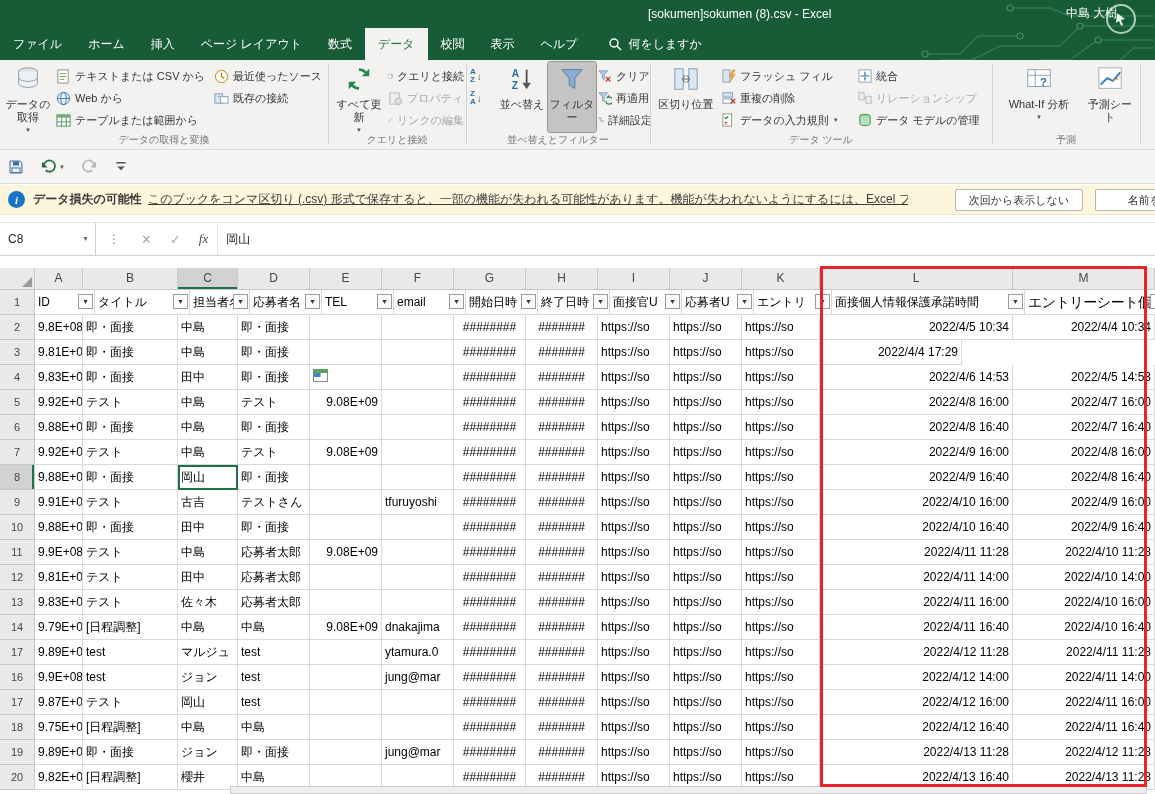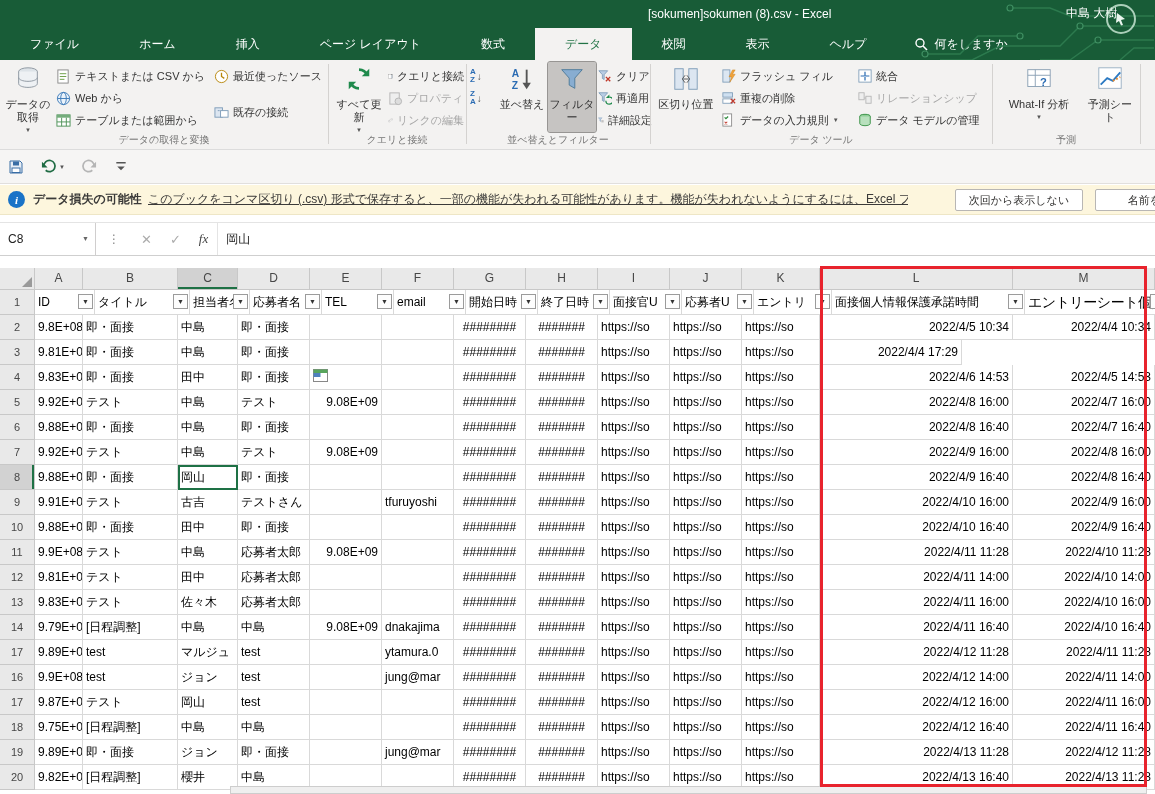--- a/index.html
+++ b/index.html
@@ -7,21 +7,21 @@
        font-family:"Liberation Sans","DejaVu Sans",sans-serif;-webkit-font-smoothing:antialiased;}
   
   .titlebar{position:absolute;top:0;left:0;width:1155px;height:28px;background:#185c37;}
   .tabsbar{position:absolute;top:28px;left:0;width:1155px;height:32px;background:#185c37;display:flex;align-items:stretch;}
   .ttl{position:absolute;left:648px;top:7px;color:#fff;font-size:12px;z-index:3;}
   .usr{position:absolute;left:1066px;top:5px;color:#fff;font-size:12px;z-index:3;}
   .circuit{position:absolute;left:920px;top:0;z-index:1;}
   .cursorbadge{position:absolute;left:1106px;top:4px;width:30px;height:30px;border:2px solid rgba(220,245,230,.75);
        border-radius:50%;z-index:4;display:flex;align-items:center;justify-content:center;box-sizing:border-box;}
   #tabs-list{display:flex;align-items:stretch;}
-  .tab{padding:0 30px;display:flex;align-items:center;color:#fff;font-size:12px;white-space:nowrap;cursor:default;}
+  .tab{padding:0 13px;display:flex;align-items:center;color:#fff;font-size:12px;white-space:nowrap;cursor:default;}
   .tab.active{background:#f3f2f1;color:#217346;}
   .tellme{display:flex;align-items:center;gap:6px;color:#fff;font-size:12px;padding:0 12px;margin-left:6px;}
   
   .ribbon{position:absolute;top:60px;left:0;width:1155px;height:90px;background:#f3f2f1;border-bottom:1px solid #dcdcdc;box-sizing:border-box;}
   .gsep{position:absolute;top:4px;height:80px;border-left:1px solid #d4d2d0;}
   .glabel{position:absolute;top:73px;height:14px;font-size:10px;color:#767676;text-align:center;white-space:nowrap;overflow:hidden;}
   .rbig{position:absolute;top:2px;height:70px;display:flex;flex-direction:column;align-items:center;font-size:11px;
         color:#333;text-align:center;line-height:13px;cursor:default;}
   .rbig .ric{margin:3px 0 2px;}
   .rsmall{position:absolute;height:20px;display:flex;align-items:center;gap:4px;font-size:11px;color:#333;
@@ -171,21 +171,21 @@
       </svg>
     <span>テーブルまたは範囲から</span>
   </div>
   <div class="rsmall" style="left:214px;top:6px;width:112px;">
     <svg width="15" height="15" viewBox="0 0 16 16">
         <circle cx="8" cy="8" r="6.5" fill="#fff" stroke="#b8860b"></circle>
         <path d="M8 4v4l3 2" fill="none" stroke="#b8860b" stroke-width="1.4"></path>
       </svg>
     <span>最近使ったソース</span>
   </div>
-  <div class="rsmall" style="left:214px;top:42px;width:112px;">
+  <div class="rsmall" style="left:214px;top:28px;width:112px;">
     <svg width="15" height="15" viewBox="0 0 16 16">
         <rect x="1" y="3" width="8" height="10" fill="#dce6f1" stroke="#7f9db9"></rect>
         <rect x="7" y="6" width="8" height="7" fill="#fff" stroke="#7f9db9"></rect>
         <line x1="4" y1="6" x2="6" y2="6" stroke="#7f9db9"></line>
       </svg>
     <span>既存の接続</span>
   </div>
   <div class="glabel" style="left:0;width:328px;">データの取得と変換</div>
   <div class="gsep" style="left:328px;"></div>
 

